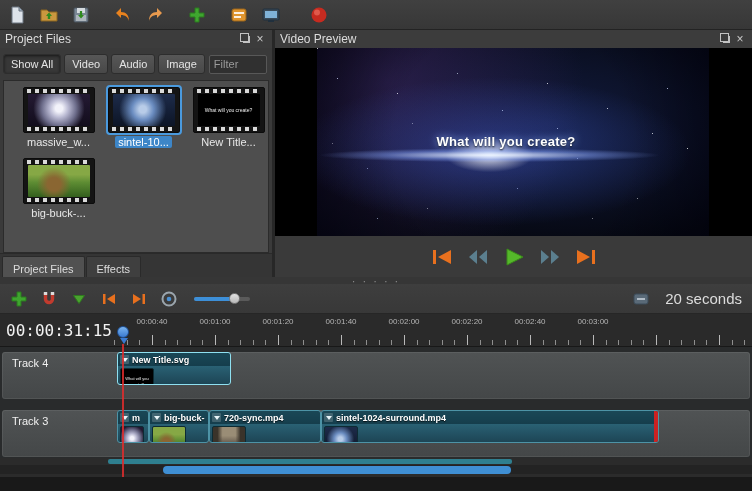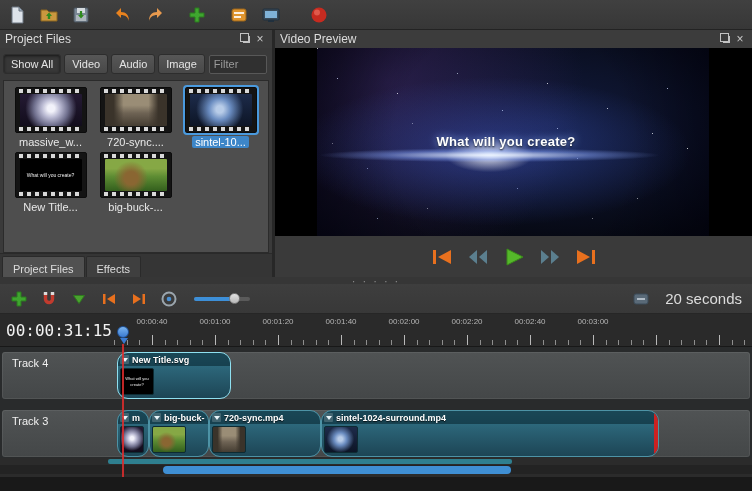--- a/index.html
+++ b/index.html
@@ -31,21 +31,21 @@
   .filter-btn{height:20px;font-size:11px;color:#e4e4e4;background:linear-gradient(#575757,#484848);
     border:1px solid #2d2d2d;border-radius:3px;padding:0 7px;cursor:pointer;white-space:nowrap;}
   .filter-btn.active{background:#373737;box-shadow:inset 0 1px 3px rgba(0,0,0,.6);}
   .filter-input{width:58px;height:19px;background:#303030;border:1px solid #585858;border-radius:2px;
     color:#dddddd;font-size:11px;padding:0 4px;}
   .filter-input::placeholder{color:#9b9b9b;}
   .icon-btn{background:transparent;border:none;padding:0;width:20px;height:20px;display:flex;align-items:center;justify-content:center;cursor:pointer;}
 
   
   .files-area{flex:1;margin:0 3px;background:#4e4e4e;border:1px solid #2b2b2b;overflow:hidden;}
-  .files-grid{display:grid;grid-template-columns:repeat(3,85px);padding:6px 2px 0 4px;row-gap:4px;}
+  .files-grid{display:grid;grid-template-columns:repeat(3,85px);padding:6px 2px 0 12px;row-gap:10px;}
   .file-item{display:flex;flex-direction:column;align-items:center;cursor:pointer;}
   .film-thumb{width:72px;height:46px;background:#141414;border-radius:2px;position:relative;padding:6px 4px;border:1px solid #0c0c0c;}
   .file-item.selected .film-thumb{outline:2px solid #4a9ade;}
   .film-thumb::before,.film-thumb::after{content:"";position:absolute;left:3px;right:3px;height:4px;
     background-image:repeating-linear-gradient(90deg,#d9d9d9 0 4px,#141414 4px 8px);}
   .film-thumb::before{top:1px;}
   .film-thumb::after{bottom:1px;}
   .thumb-img{width:100%;height:100%;position:relative;overflow:hidden;border-radius:1px;}
   .file-label{margin-top:3px;font-size:11px;color:#e8e8e8;max-width:82px;white-space:nowrap;overflow:hidden;padding:0 3px;border-radius:2px;}
   .file-item.selected .file-label{background:#3d86c8;color:#fff;}
@@ -118,21 +118,21 @@
   .playhead-handle{position:absolute;top:12px;width:12px;height:12px;border-radius:50%;
     background:linear-gradient(#7ab4f0,#3a7ad0);border:1px solid #1e4f93;z-index:6;cursor:grab;}
   .playhead-handle::after{content:"";position:absolute;left:2px;top:11px;border-left:4px solid transparent;
     border-right:4px solid transparent;border-top:6px solid #3a7ad0;}
   .playhead-line{position:absolute;top:30px;width:2px;height:133px;background:rgba(225,45,45,.85);z-index:5;}
 
   .tracks{position:absolute;left:0;top:33px;width:752px;height:111px;background:#292b2c;}
   .track-row{position:absolute;left:2px;right:2px;height:47px;border-radius:3px;
     background:linear-gradient(#505354,#444748);box-shadow:inset 0 0 0 1px rgba(255,255,255,.07);}
   .track-label{position:absolute;left:10px;top:5px;font-size:11px;color:#f0f0f0;}
-  .clip{position:absolute;top:0;height:47px;border:1px solid #4d93a6;border-radius:11px;overflow:hidden;
+  .clip{position:absolute;top:0;height:33px;border:1px solid #4d93a6;border-radius:3px;overflow:hidden;
     background:linear-gradient(180deg,#35798d 0%,#2a6275 40%,#1d4555 100%);z-index:2;cursor:pointer;}
   .clip.selected{border-color:#8fe0f0;}
   .clip-head{height:13px;background:rgba(8,38,50,.6);display:flex;align-items:center;gap:3px;padding:0 3px 0 2px;}
   .chev{width:9px;height:9px;background:rgba(255,255,255,.18);border-radius:1px;position:relative;flex:0 0 auto;cursor:pointer;}
   .chev::after{content:"";position:absolute;left:1.5px;top:3px;border-left:3px solid transparent;
     border-right:3px solid transparent;border-top:4px solid #e8f4f8;}
   .clip-label{font-size:9px;font-weight:bold;color:#fff;white-space:nowrap;overflow:hidden;text-overflow:ellipsis;
     text-shadow:0 1px 1px rgba(0,0,0,.7);}
   .clip-body{position:relative;height:32px;}
   .clip-thumb{position:absolute;left:2px;top:2px;height:27px;width:34px;border:1px solid #0d2b33;border-radius:2px;overflow:hidden;}
@@ -235,26 +235,20 @@
           </svg>
       </button>
     </div>
     <div class="files-area">
       <div class="files-grid">
           <div class="file-item">
             <div class="film-thumb">
               <div class="thumb-img thumb-disco"></div>
             </div>
             <div class="file-label">massive_w...</div>
-          </div>
-          <div class="file-item">
-            <div class="film-thumb">
-              <div class="thumb-img thumb-alley"></div>
-            </div>
-            <div class="file-label">720-sync....</div>
           </div>
           <div class="file-item selected">
             <div class="film-thumb">
               <div class="thumb-img thumb-sintel"></div>
             </div>
             <div class="file-label">sintel-10...</div>
           </div>
           <div class="file-item">
             <div class="film-thumb">
               <div class="thumb-img thumb-title">

